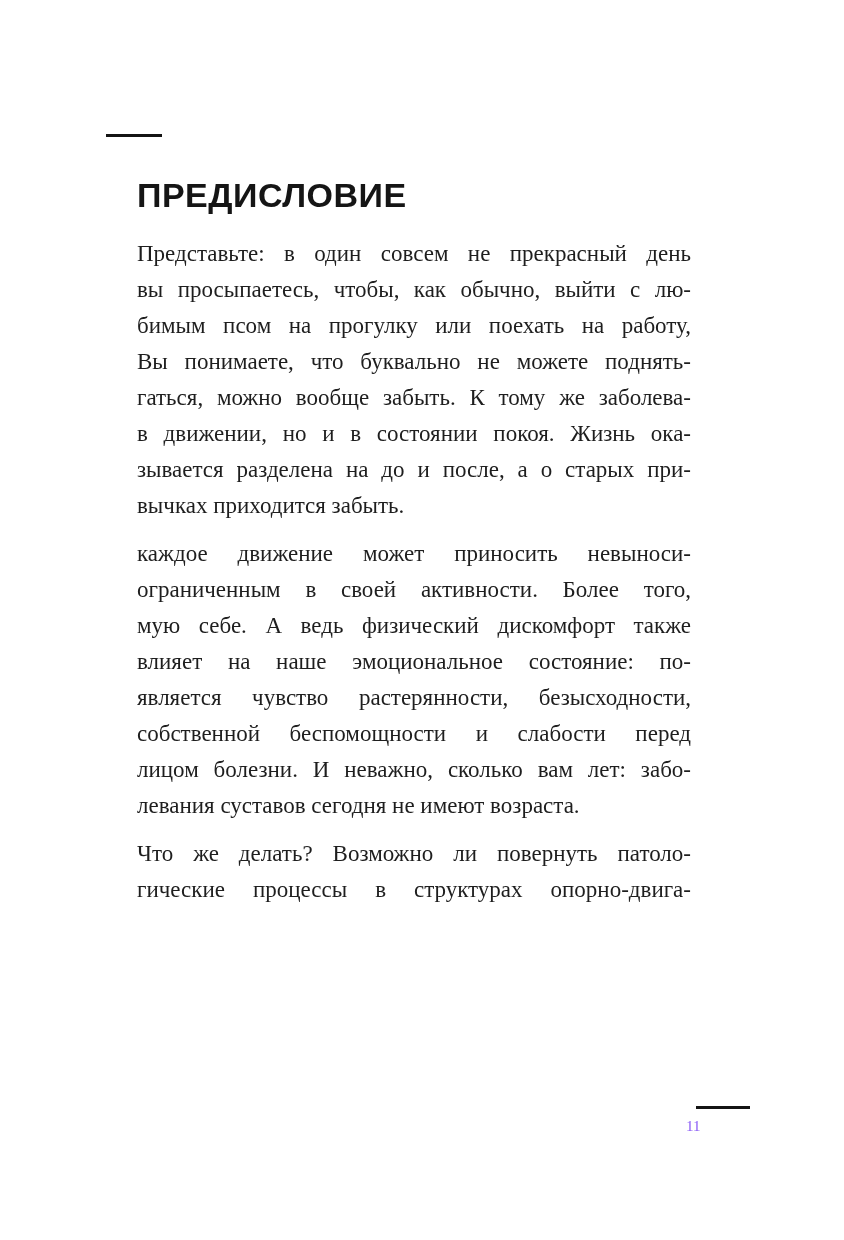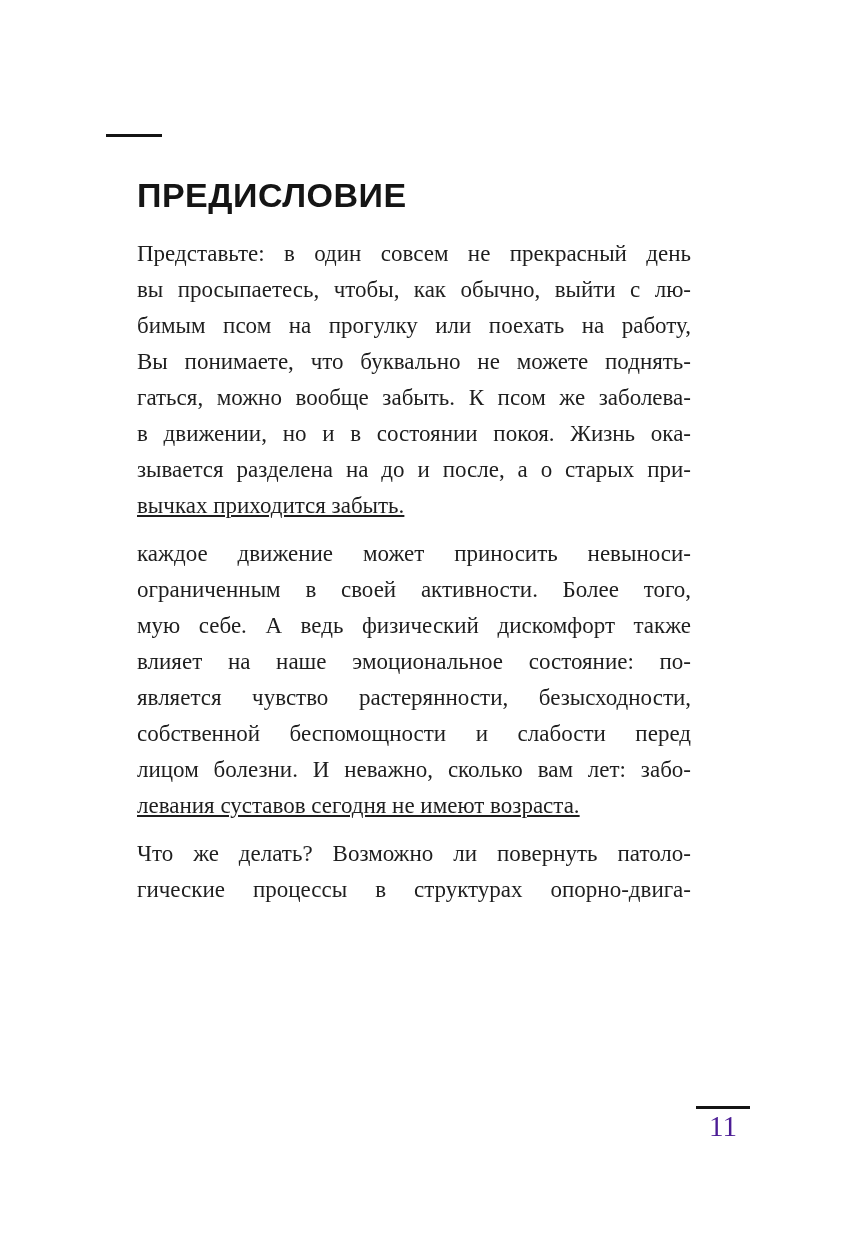--- a/index.html
+++ b/index.html
@@ -50,58 +50,57 @@
   .line {
     font-size: 23px;
     line-height: 36px;
     text-align: justify;
     text-align-last: justify;
     text-justify: inter-word;
     white-space: normal;
   }
   .line.flush {
     text-align-last: left;
-    text-decoration: underline;
   }
   .footer-rule {
     position: absolute;
     left: 696px;
     top: 1106px;
     width: 54px;
     height: 3px;
     background: #141414;
   }
   .page-number {
     position: absolute;
     left: 686px;
     top: 1112px;
     width: 74px;
-    text-align: center;
+    text-align: left;
     font-family: "Liberation Serif", serif;
-    font-size: 29px;
+    font-size: 15px;
     line-height: 28px;
-    color: #4c1d95;
+    color: #8b5cf6;
   }
 </style>
 </head>
 <body>
 
 <div class="page">
 
   <div class="heading-rule"></div>
 
   <h1 class="chapter-heading">ПРЕДИСЛОВИЕ</h1>
 
   <div class="body-text">
       <div class="paragraph">
         <div class="line">Представьте: в один совсем не прекрасный день</div>
         <div class="line">вы просыпаетесь, чтобы, как обычно, выйти с лю-</div>
         <div class="line">бимым псом на прогулку или поехать на работу,</div>
         <div class="line">Вы понимаете, что буквально не можете поднять-</div>
-        <div class="line">гаться, можно вообще забыть. К псом же заболева-</div>
+        <div class="line">гаться, можно вообще забыть. К тому же заболева-</div>
         <div class="line">в движении, но и в состоянии покоя. Жизнь ока-</div>
         <div class="line">зывается разделена на до и после, а о старых при-</div>
         <div class="line flush">вычках приходится забыть.</div>
       </div>
       <div class="paragraph">
         <div class="line">каждое движение может приносить невыноси-</div>
         <div class="line">ограниченным в своей активности. Более того,</div>
         <div class="line">мую себе. А ведь физический дискомфорт также</div>
         <div class="line">влияет на наше эмоциональное состояние: по-</div>
         <div class="line">является чувство растерянности, безысходности,</div>

